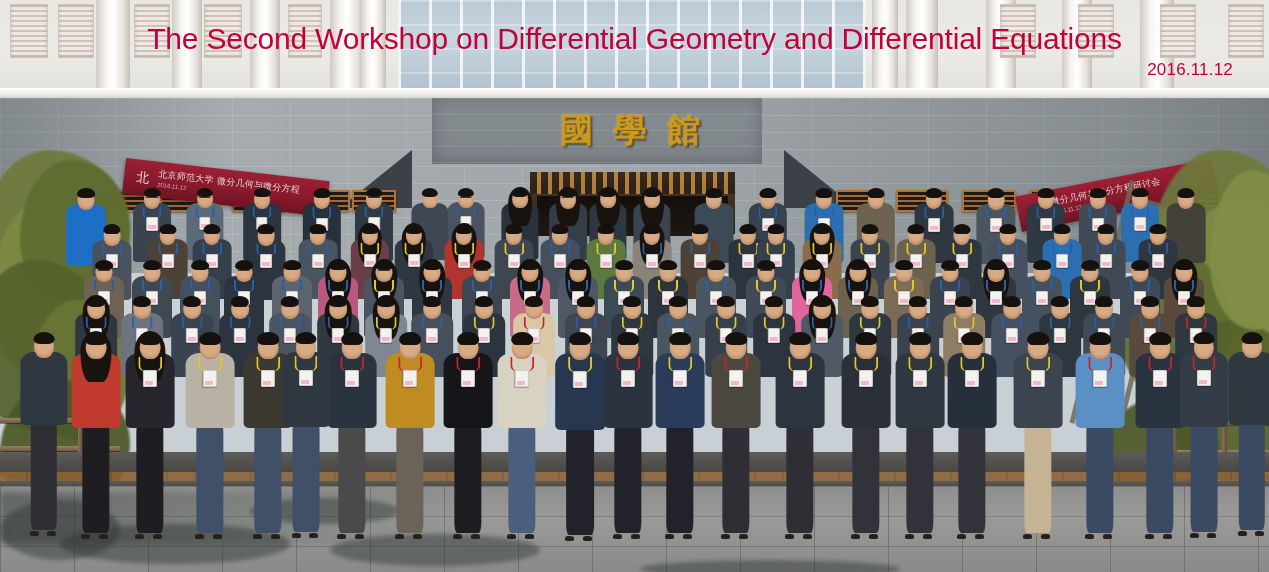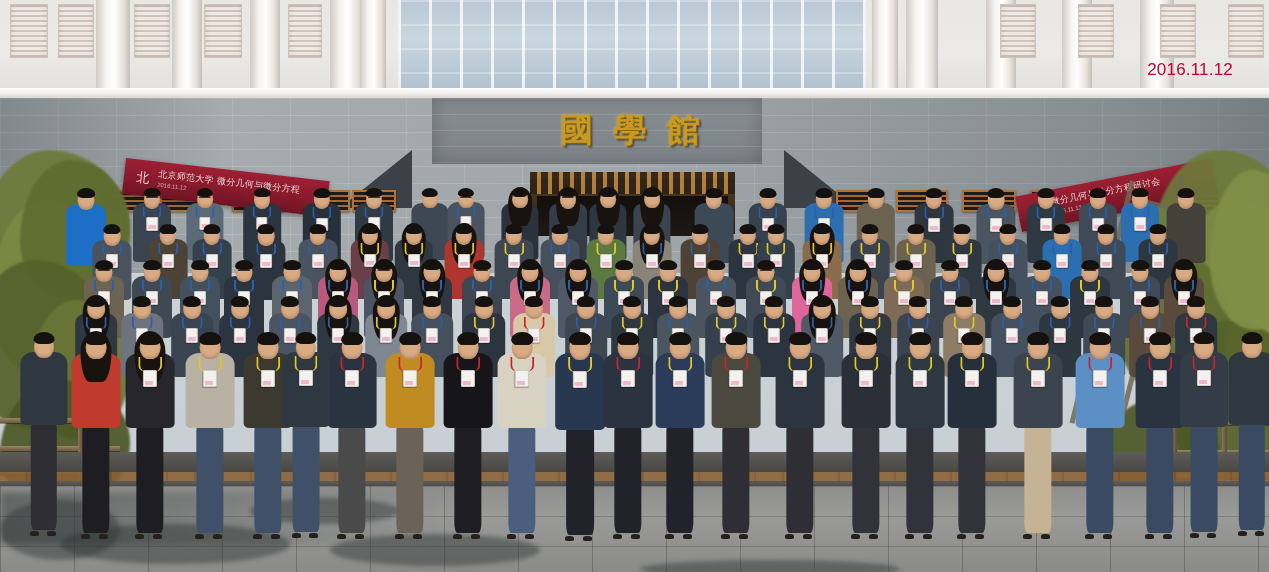--- a/index.html
+++ b/index.html
@@ -1355,15 +1355,16 @@
       <div class="person" style="left: 20.4px; top: 330px; width: 47.2px; height: 205.94px; z-index: 18;">
         <div class="legs" style="top: 91.94px; width: 26.432px; height: 108px; background: rgb(46, 46, 52);"></div>
         <div class="shoe" style="left: 9.44px;"></div>
         <div class="shoe" style="left: 26.432px;"></div>
         <div class="body" style="top: 21.78px; width: 47.2px; height: 73.16px; background: rgb(47, 55, 64);"></div>
         <div class="head" style="top: 3.54px; width: 20.06px; height: 24.78px;"></div>
         <div class="hair" style="top: 2.36px; width: 20.8624px; height: 11.8944px;"></div>
       </div>
     </div>
 
+  <div class="title-text">The Second Workshop on Differential Geometry and Differential Equations</div>
   <div class="date-text">2016.11.12</div>
 
 </div>
 
 </body></html>

